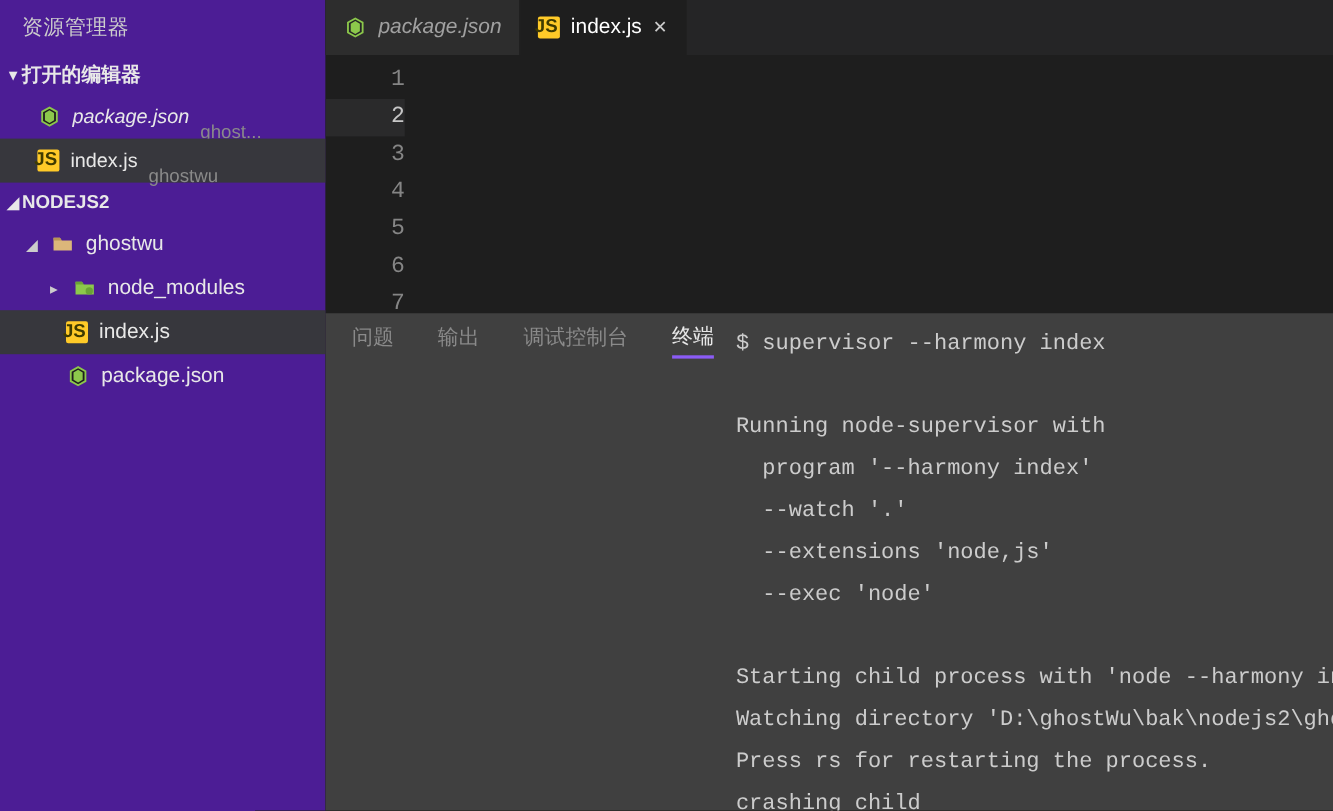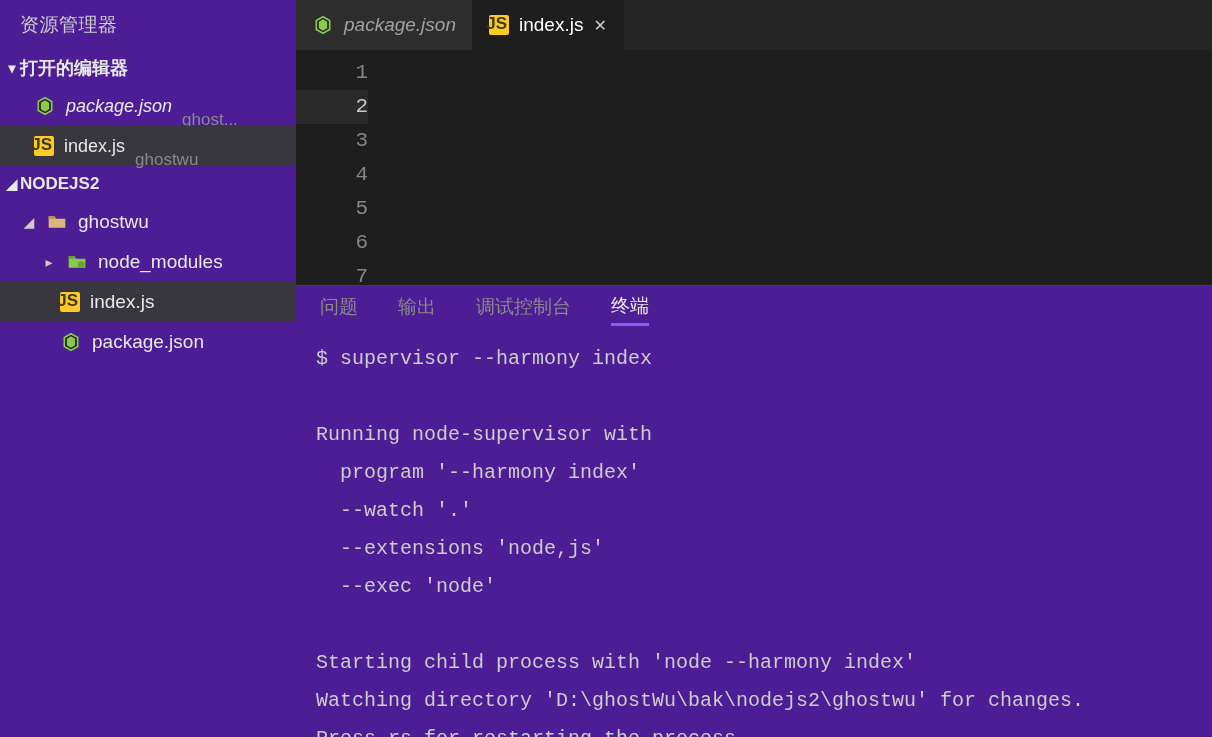--- a/index.html
+++ b/index.html
@@ -153,23 +153,23 @@
   .str { color: #ce9178; }  
   .pn { color: #d4d4d4; }   
   .cursor {
     display:inline-block; width:2px; height:24px; background:#aeafad; vertical-align:-3px;
   }
 
   
   .panel {
     height: 452px;
     border-top: 1px solid #414141;
-    background: #4c1d95;
+    background: #404040;
     display:flex;
-    flex-direction:column;
+    flex-direction:row;
   }
   .panel-tabs {
     height: 46px;
     display: flex;
     align-items: center;
     gap: 40px;
     padding-left: 24px;
     font-size: 19px;
   }
   .ptab { color: #8a8a8a; padding-bottom: 4px;}

